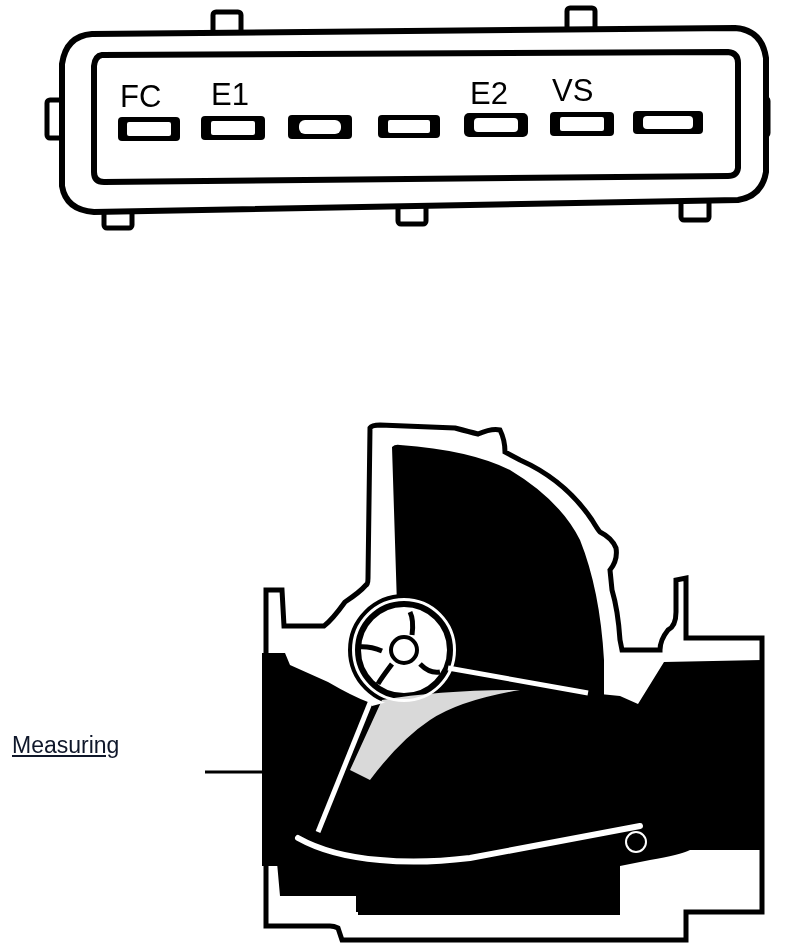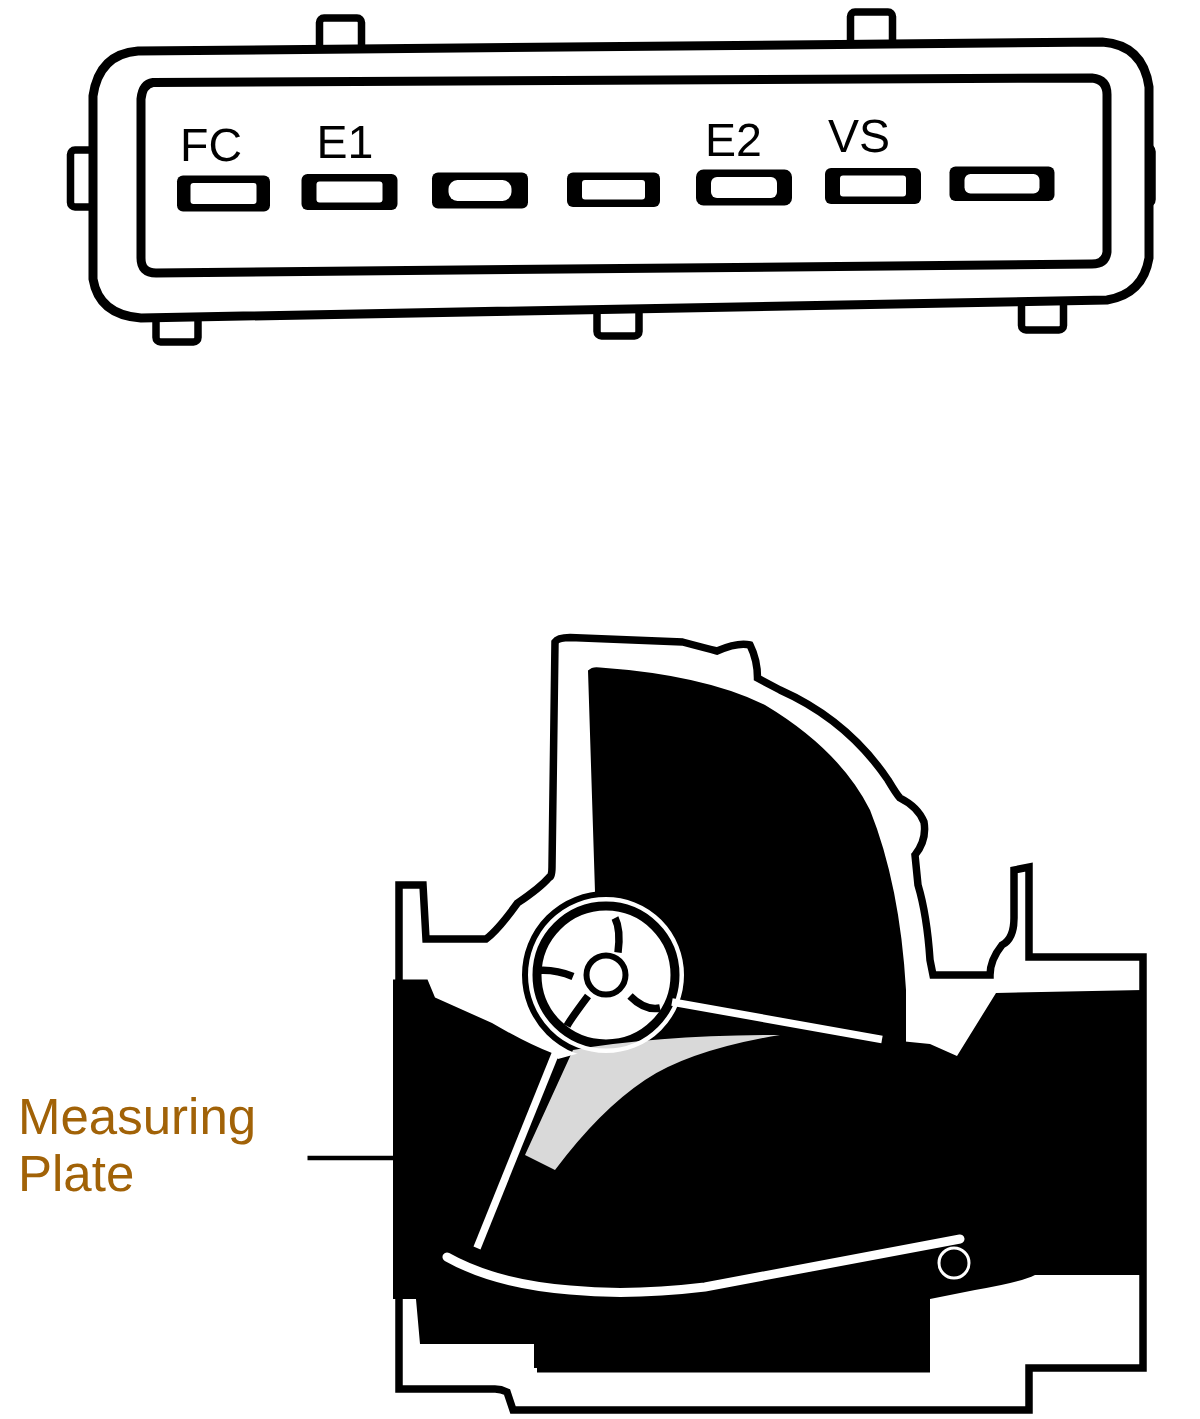--- a/index.html
+++ b/index.html
@@ -1,20 +1,20 @@
 <!DOCTYPE html>
 <html><head>
 <meta charset="utf-8">
 <style>
   html, body { margin: 0; padding: 0; background: #ffffff; }
   body { width: 800px; height: 946px; position: relative; overflow: hidden;
          font-family: "Liberation Sans", "DejaVu Sans", sans-serif; }
   .fig { position: absolute; left: 0; top: 0; }
   .pin-label { font-family: "Liberation Sans", "DejaVu Sans", sans-serif; font-size: 31px; font-weight: 400; fill: #000; }
-  .callout { position: absolute; font-size: 34px; line-height: 38px; color: #a16207; font-weight: 400; }
+  .callout { position: absolute; font-size: 23px; line-height: 38px; color: #0f172a; font-weight: 400; text-decoration: underline; }
 </style>
 </head>
 <body>
 
 <svg class="fig" width="800" height="946" viewBox="0 0 800 946" xmlns="http://www.w3.org/2000/svg">
 
   <g fill="#fff" stroke="#000" stroke-width="5">
     <rect x="213" y="12" width="28" height="26" rx="3"></rect>
     <rect x="567" y="8" width="28" height="26" rx="3"></rect>
     <rect x="47" y="100" width="22" height="38" rx="3"></rect>
@@ -103,14 +103,13 @@
     <path d="M298 838 Q330 856 380 860 Q420 864 470 858 L640 826" stroke="#fff" stroke-width="6" fill="none" stroke-linecap="round"></path>
 
     <circle cx="636" cy="842" r="10" fill="#000" stroke="#fff" stroke-width="2"></circle>
   </g>
 
   <line x1="205" y1="772" x2="290" y2="772" stroke="#000" stroke-width="3"></line>
 </svg>
 
 <div class="callout" style="left:12px; top:726px;">
   <div>Measuring</div>
-  <div>Plate</div>
 </div>
 
 </body></html>

